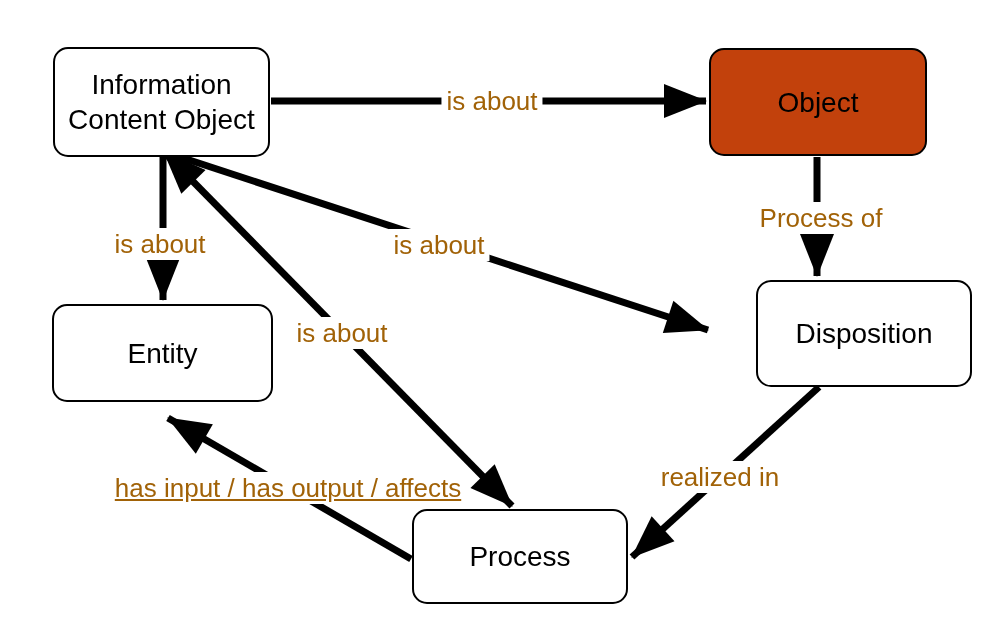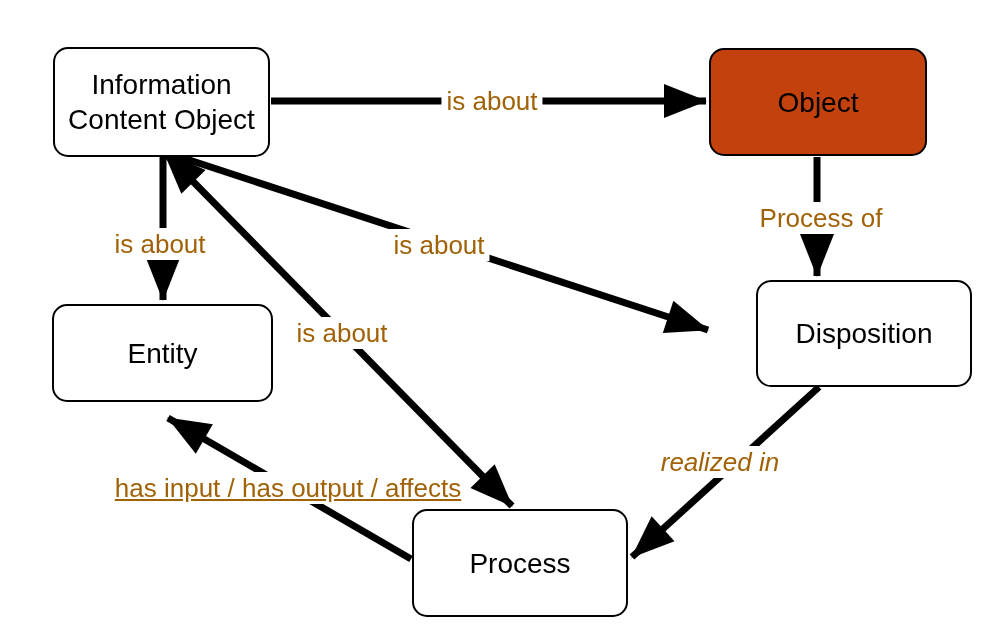--- a/index.html
+++ b/index.html
@@ -77,26 +77,26 @@
       </div>
       <div class="node" style="left: 709px; top: 48px; width: 218px; height: 108px; background: #c2410c; border-color: rgb(0, 0, 0);">
         <div>Object</div>
       </div>
       <div class="node" style="left: 52px; top: 304px; width: 221px; height: 98px; background: rgb(255, 255, 255); border-color: rgb(0, 0, 0);">
         <div>Entity</div>
       </div>
       <div class="node" style="left: 712px; top: 280px; width: 216px; height: 107px; background: rgb(255, 255, 255); border-color: rgb(0, 0, 0); margin-left: 44px;">
         <div>Disposition</div>
       </div>
-      <div class="node" style="left: 412px; top: 509px; width: 216px; height: 108px; background: rgb(255, 255, 255); border-color: rgb(0, 0, 0);">
+      <div class="node" style="left: 412px; top: 509px; width: 216px; height: 95px; background: rgb(255, 255, 255); border-color: rgb(0, 0, 0);">
         <div>Process</div>
       </div>
     </div>
   <div id="label-layer">
       <div class="edge-label" style="left: 492px; top: 101px;">is about</div>
       <div class="edge-label" style="left: 160px; top: 244px;">is about</div>
       <div class="edge-label" style="left: 439px; top: 245px;">is about</div>
       <div class="edge-label" style="left: 342px; top: 333px;">is about</div>
       <div class="edge-label" style="left: 821px; top: 218px;">Process of</div>
-      <div class="edge-label" style="left: 720px; top: 462px; font-style: italic;">realized in</div>
+      <div class="edge-label" style="left: 720px; top: 477px;">realized in</div>
       <div class="edge-label" style="left: 288px; top: 488px; text-decoration: underline;">has input / has output / affects</div>
     </div>
 </div>
 
 </body></html>

